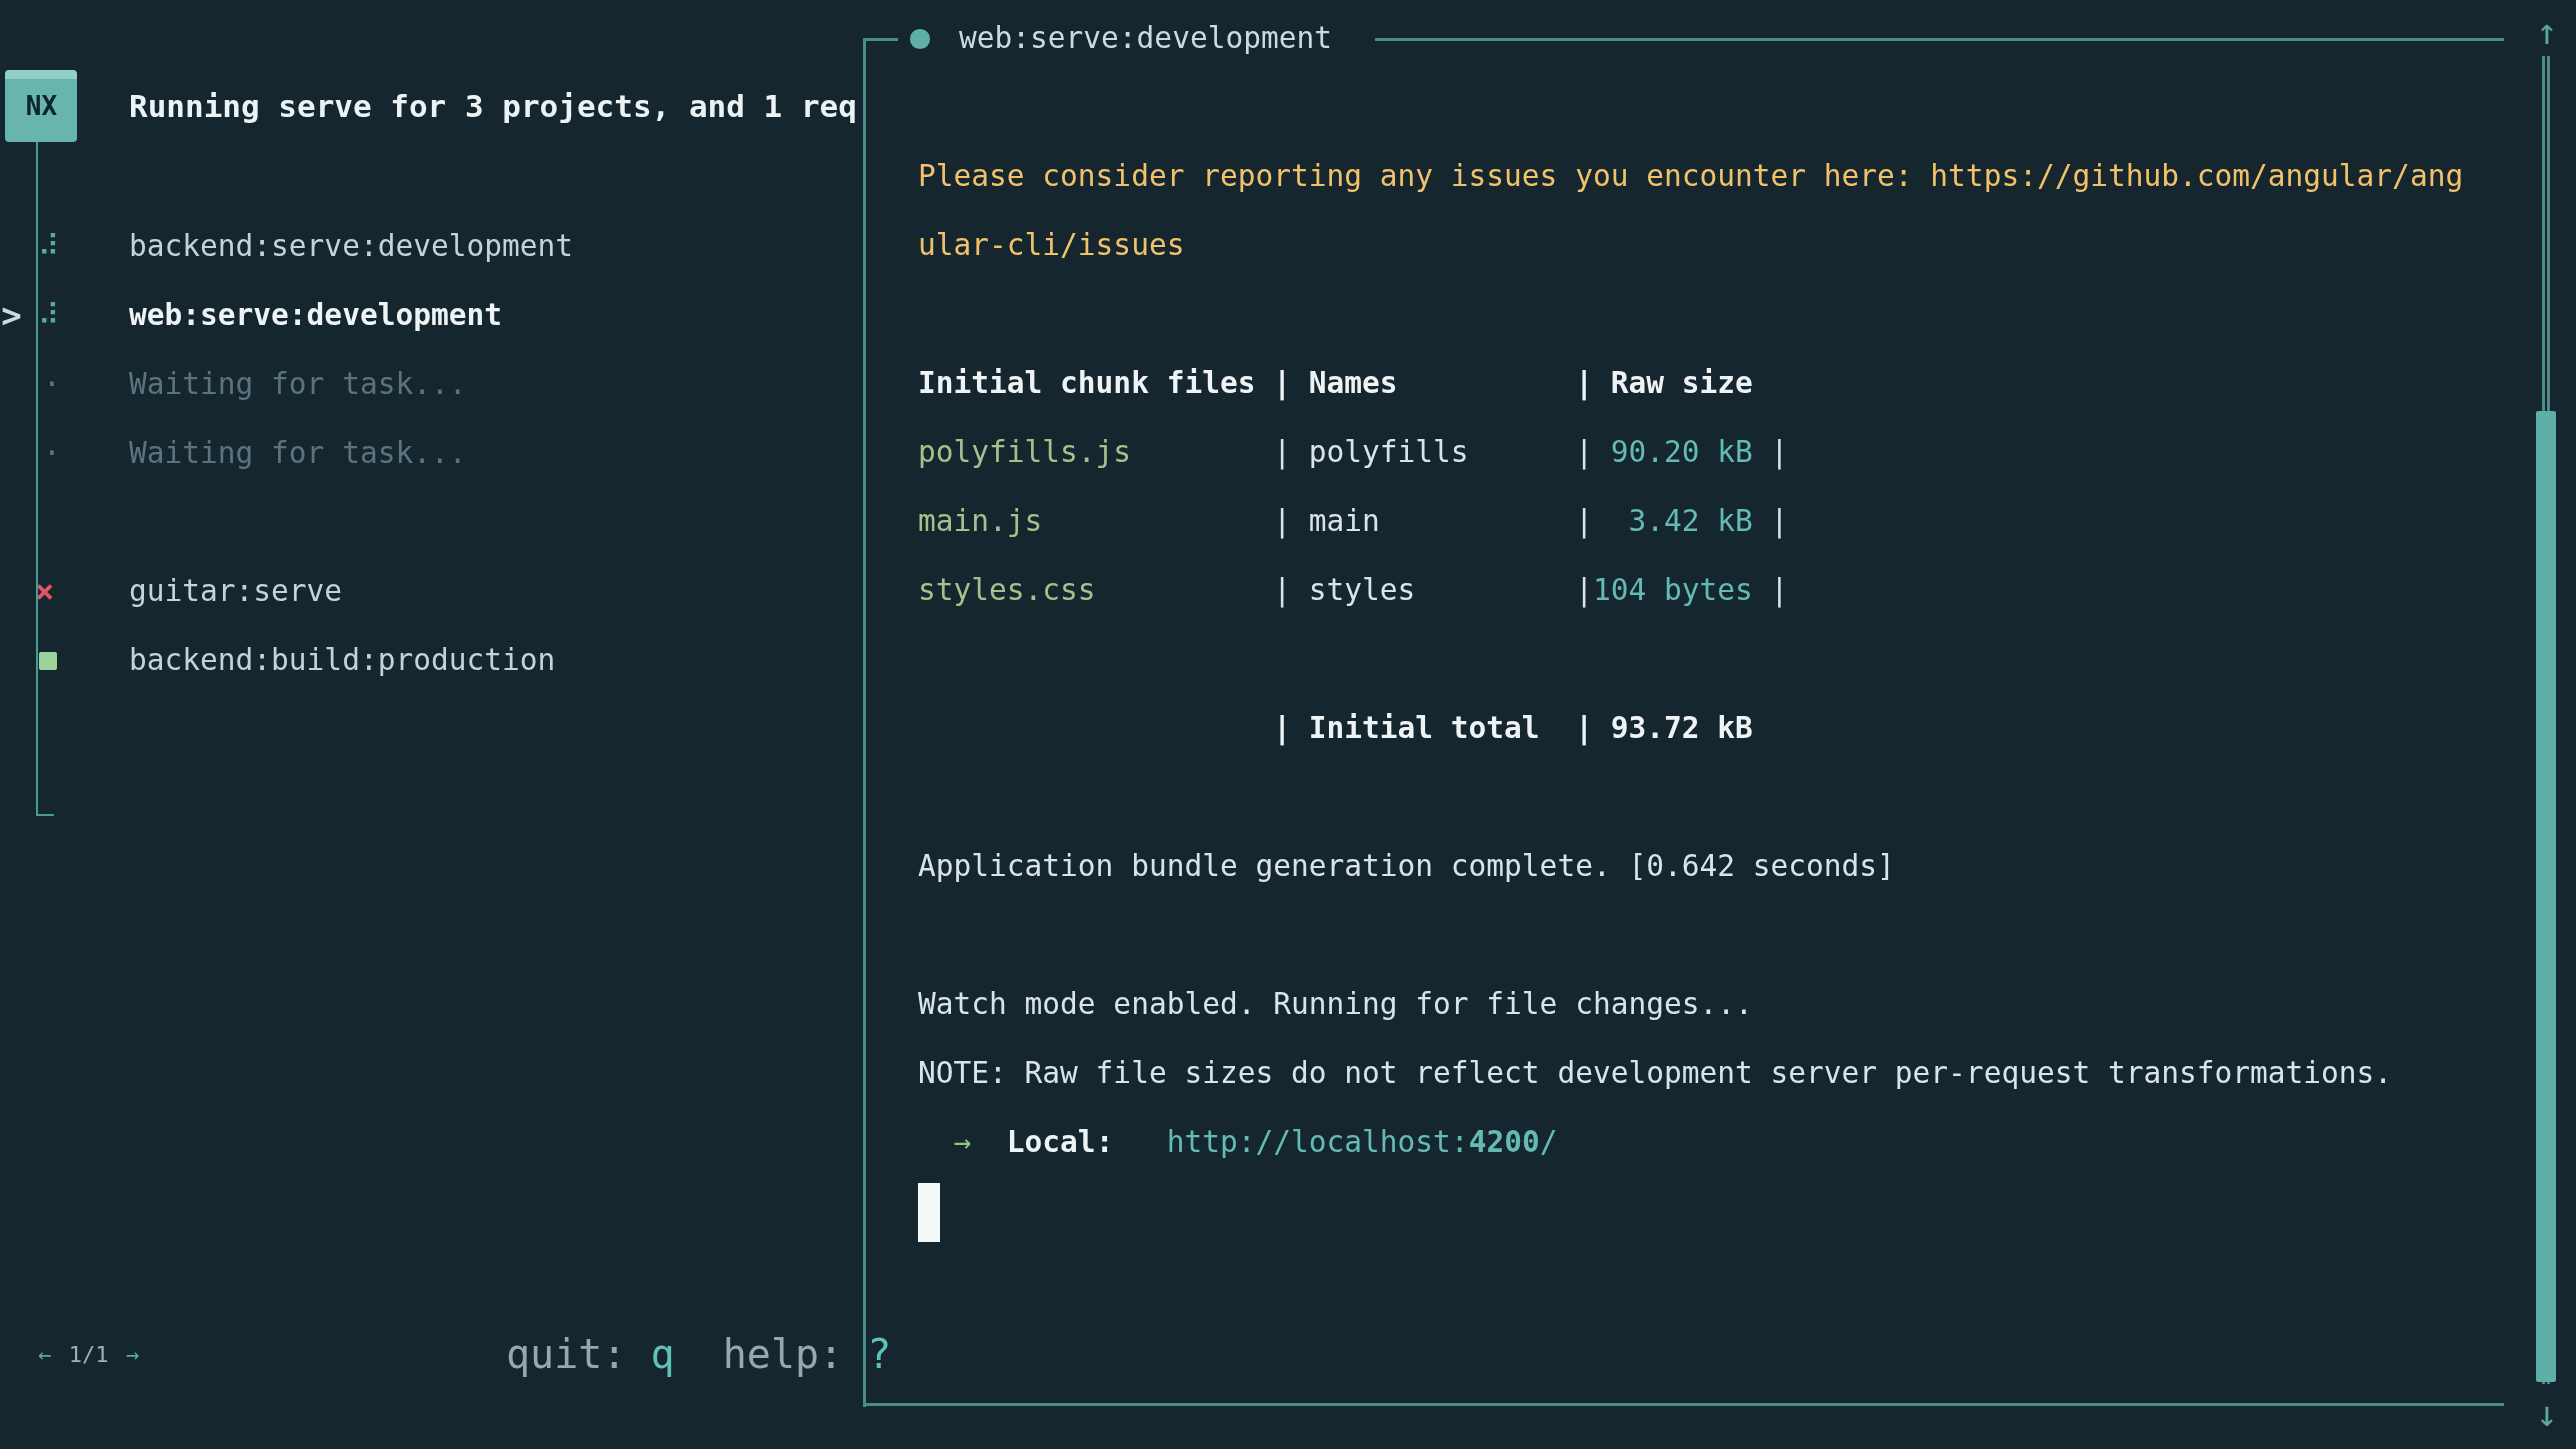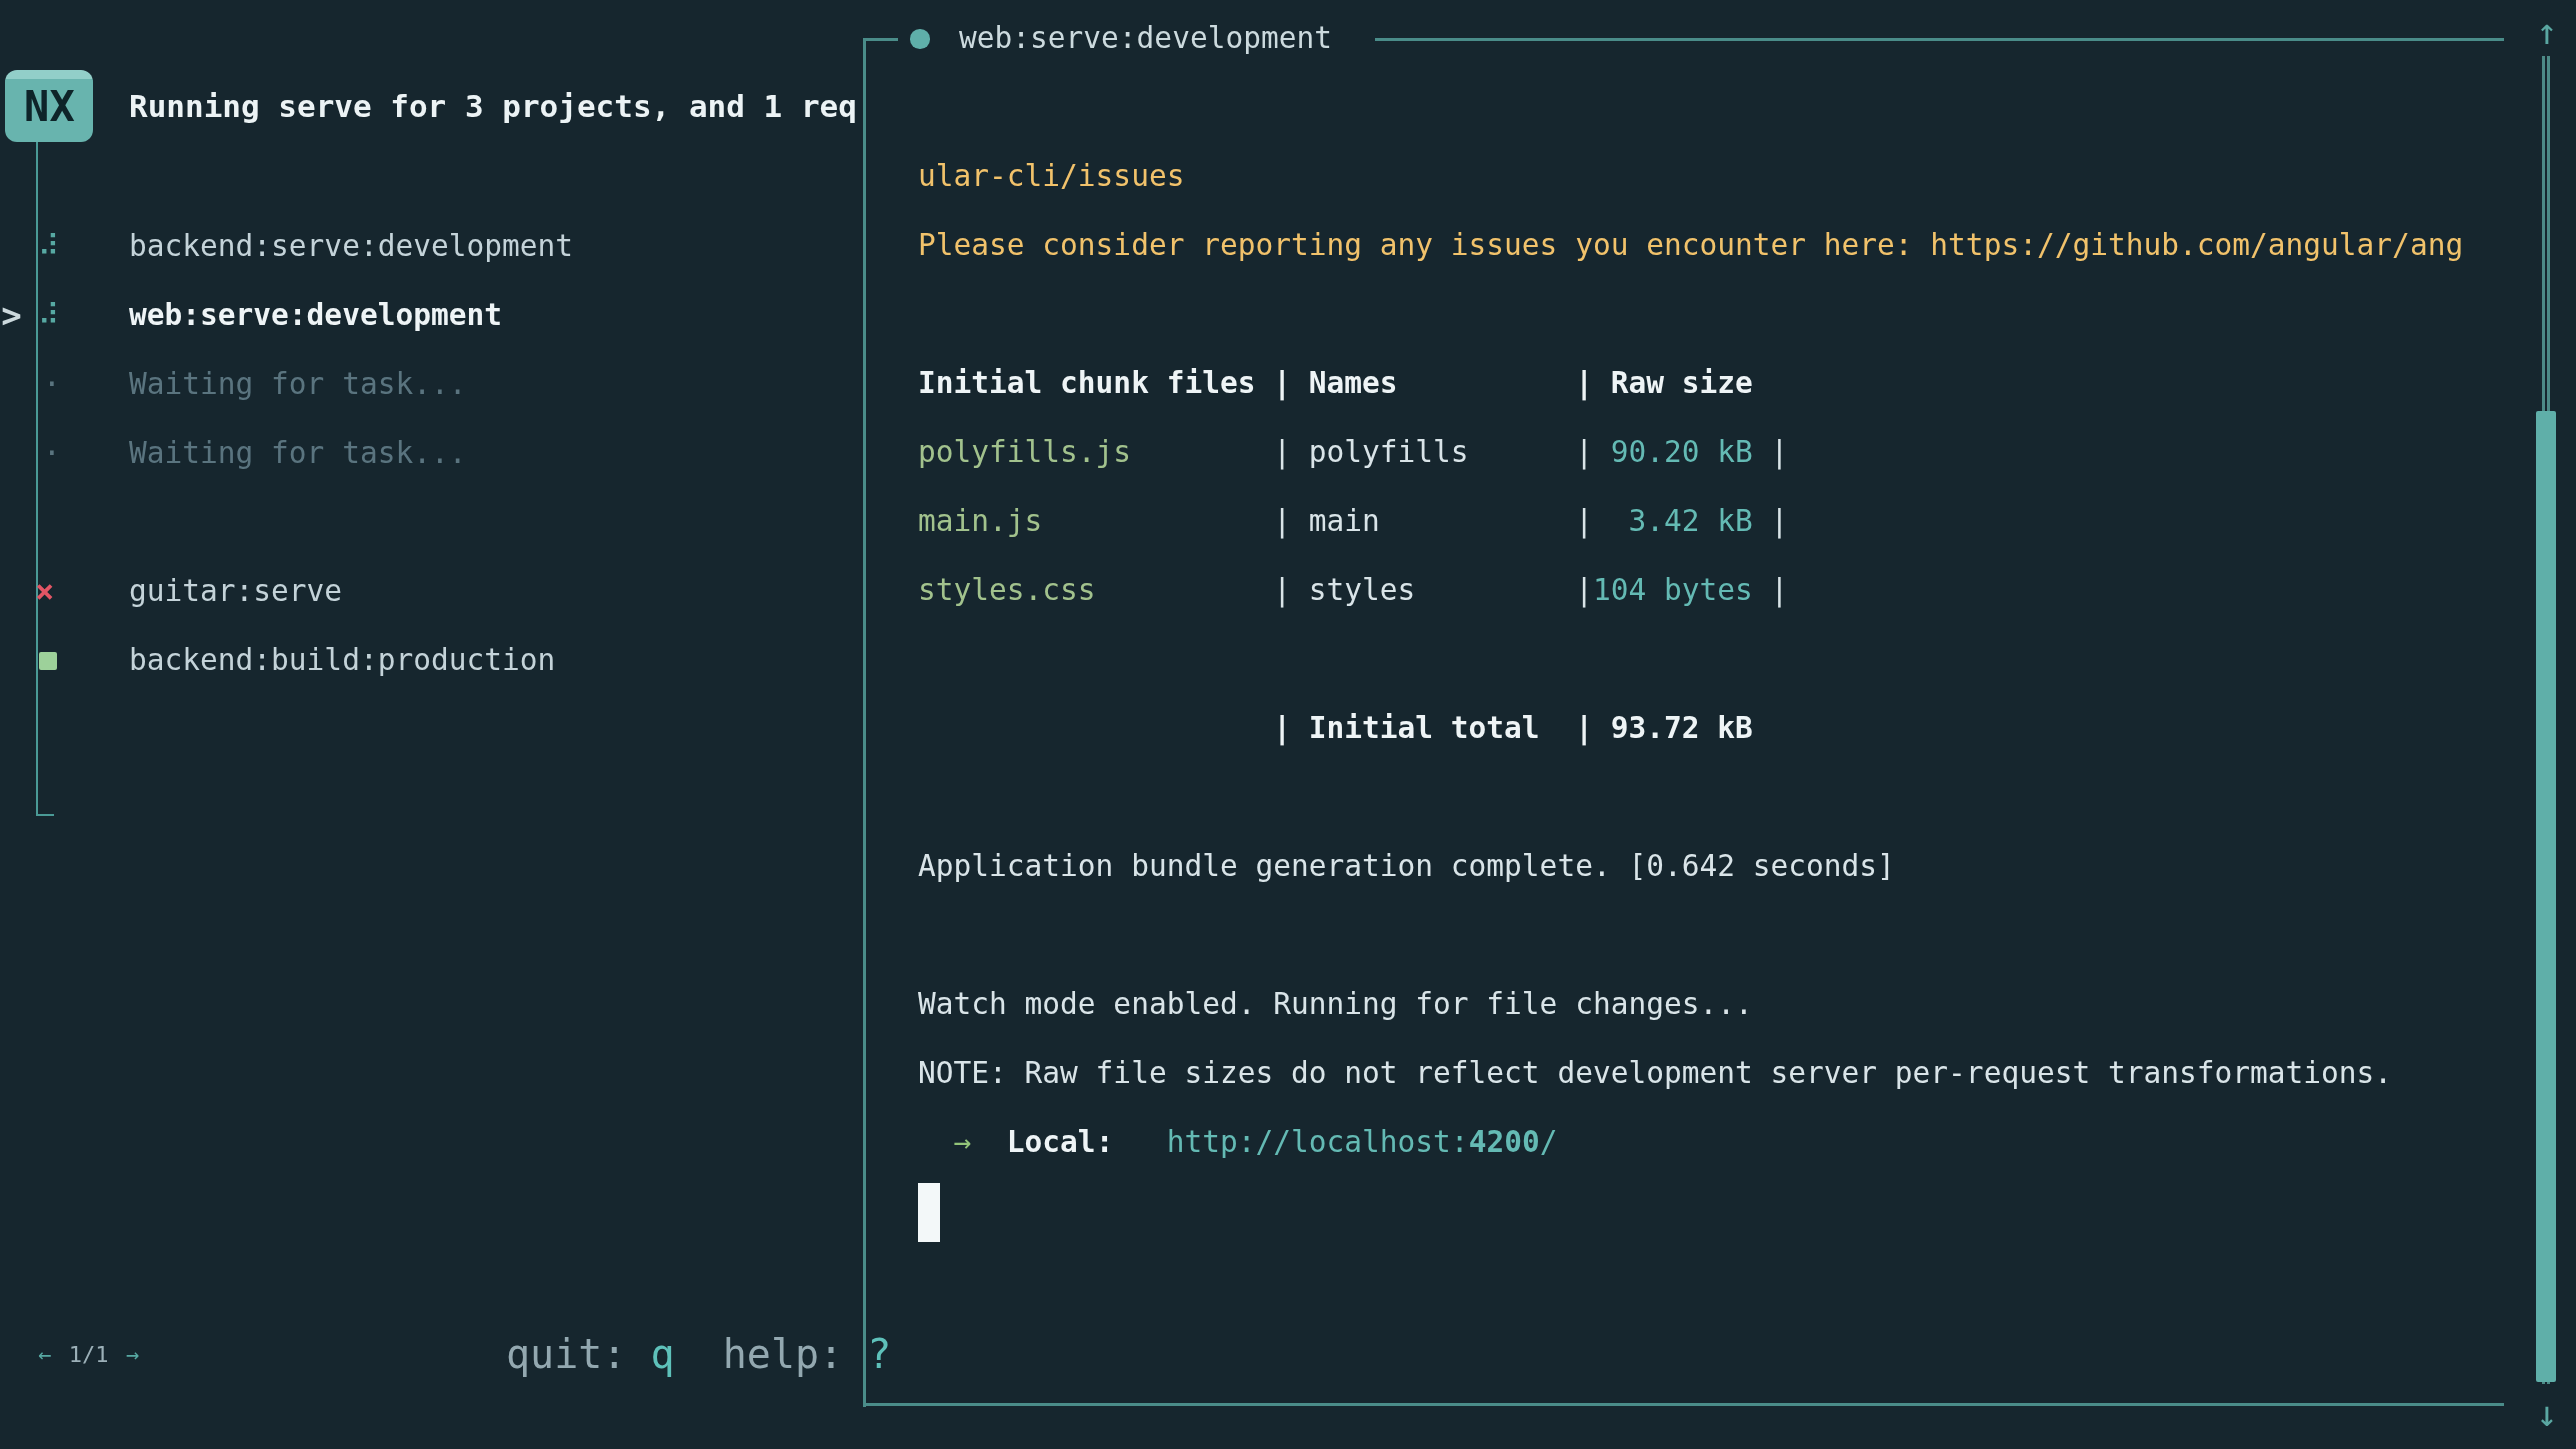--- a/index.html
+++ b/index.html
@@ -1,22 +1,22 @@
 <!DOCTYPE html>
 <html style="--bg: #16262e; --panelBorder: #4a8c89; --bracket: #4a9a96; --tealIcon: #57a9a3; --thumb: #5fafa9; --track: #4d8a87; --arrowScroll: #5aa7a2; --logoBg: #68b4ae; --logoTop: #92cfc9; --logoText: #0e2429; --titleWhite: #ecf3f5; --textWhite: #d9e4e8; --boldWhite: #eef4f6; --panelTitle: #ccdade; --dim: #5a747f; --label: #c4d3d9; --chevron: #ccd9dd; --yellow: #f1c26b; --green: #a2c28d; --teal: #64bab4; --arrowGreen: #93c579; --red: #e25565; --squareGreen: #9dd19a; --pagerGray: #9cb0b8; --hintGray: #93a8b0; --hintKey: #5ec1ba; --cursor: #f3f8f9;font-size:10.7px"><head>
 <meta charset="utf-8">
 <style>
   html,body{margin:0;padding:0;width:2576px;height:1449px;overflow:hidden;}
   body{background:var(--bg);font-family:"DejaVu Sans Mono","DejaVu Sans",monospace;}
   #root{position:absolute;inset:0;width:2576px;height:1449px;background:var(--bg);}
 
   
-  #logo{position:absolute;left:5.4px;top:70px;width:88px;height:72px;
+  #logo{position:absolute;left:5.4px;top:70px;width:72px;height:72px;
         background:linear-gradient(180deg,var(--logoTop) 0%,var(--logoTop) 13%,var(--logoBg) 13%);
-        color:var(--logoText);font-weight:bold;font-size:42px;display:flex;align-items:center;justify-content:center;border-radius:12px;}
+        color:var(--logoText);font-weight:bold;font-size:26px;display:flex;align-items:center;justify-content:center;border-radius:4px;}
   #app-title{position:absolute;left:129px;top:70px;width:730px;height:72px;line-height:72px;
         font-weight:bold;font-size:31px;color:var(--titleWhite);white-space:pre;overflow:hidden;}
   #bracket{position:absolute;left:36px;top:142px;width:16px;height:672px;
         border-left:2.7px solid var(--bracket);border-bottom:2.7px solid var(--bracket);}
   #task-list{position:absolute;left:0;top:212px;width:862px;height:282px;}
   #done-list{position:absolute;left:0;top:557px;width:862px;height:141px;}
   .trow{position:absolute;left:0;width:862px;height:69px;line-height:69px;font-size:29.5px;}
   .chev{position:absolute;left:1.3px;top:0;font-weight:bold;font-size:34px;color:var(--chevron);}
   .ticon{position:absolute;top:0;line-height:69px;}
   .ticon.spinner{left:38px;font-size:29.5px;color:var(--tealIcon);}
@@ -104,22 +104,22 @@
   </aside>
 
   <main>
     <div class="pb" id="b-left"></div>
     <div class="pb" id="b-bottom"></div>
     <div class="pb" id="b-top1"></div>
     <div class="pb" id="b-top2"></div>
     <div id="panel-bullet"></div>
     <div id="panel-title">web:serve:development</div>
     <div id="panel-lines">
+        <div class="ln"><span class="seg yellow">Please consider reporting any issues you encounter here: https://github.com/angular/ang</span></div>
         <div class="ln"><span class="seg yellow">ular-cli/issues</span></div>
-        <div class="ln"><span class="seg yellow">Please consider reporting any issues you encounter here: https://github.com/angular/ang</span></div>
         <div class="ln"></div>
         <div class="ln"><span class="seg boldwhite">Initial chunk files | Names          | Raw size</span></div>
         <div class="ln"><span class="seg green">polyfills.js</span><span class="seg white">        | polyfills      | </span><span class="seg teal">90.20 kB</span><span class="seg white"> |</span></div>
         <div class="ln"><span class="seg green">main.js</span><span class="seg white">             | main           |  </span><span class="seg teal">3.42 kB</span><span class="seg white"> |</span></div>
         <div class="ln"><span class="seg green">styles.css</span><span class="seg white">          | styles         |</span><span class="seg teal">104 bytes</span><span class="seg white"> |</span></div>
         <div class="ln"></div>
         <div class="ln"><span class="seg boldwhite">                    | Initial total  | 93.72 kB</span></div>
         <div class="ln"></div>
         <div class="ln"><span class="seg white">Application bundle generation complete. [0.642 seconds]</span></div>
         <div class="ln"></div>

